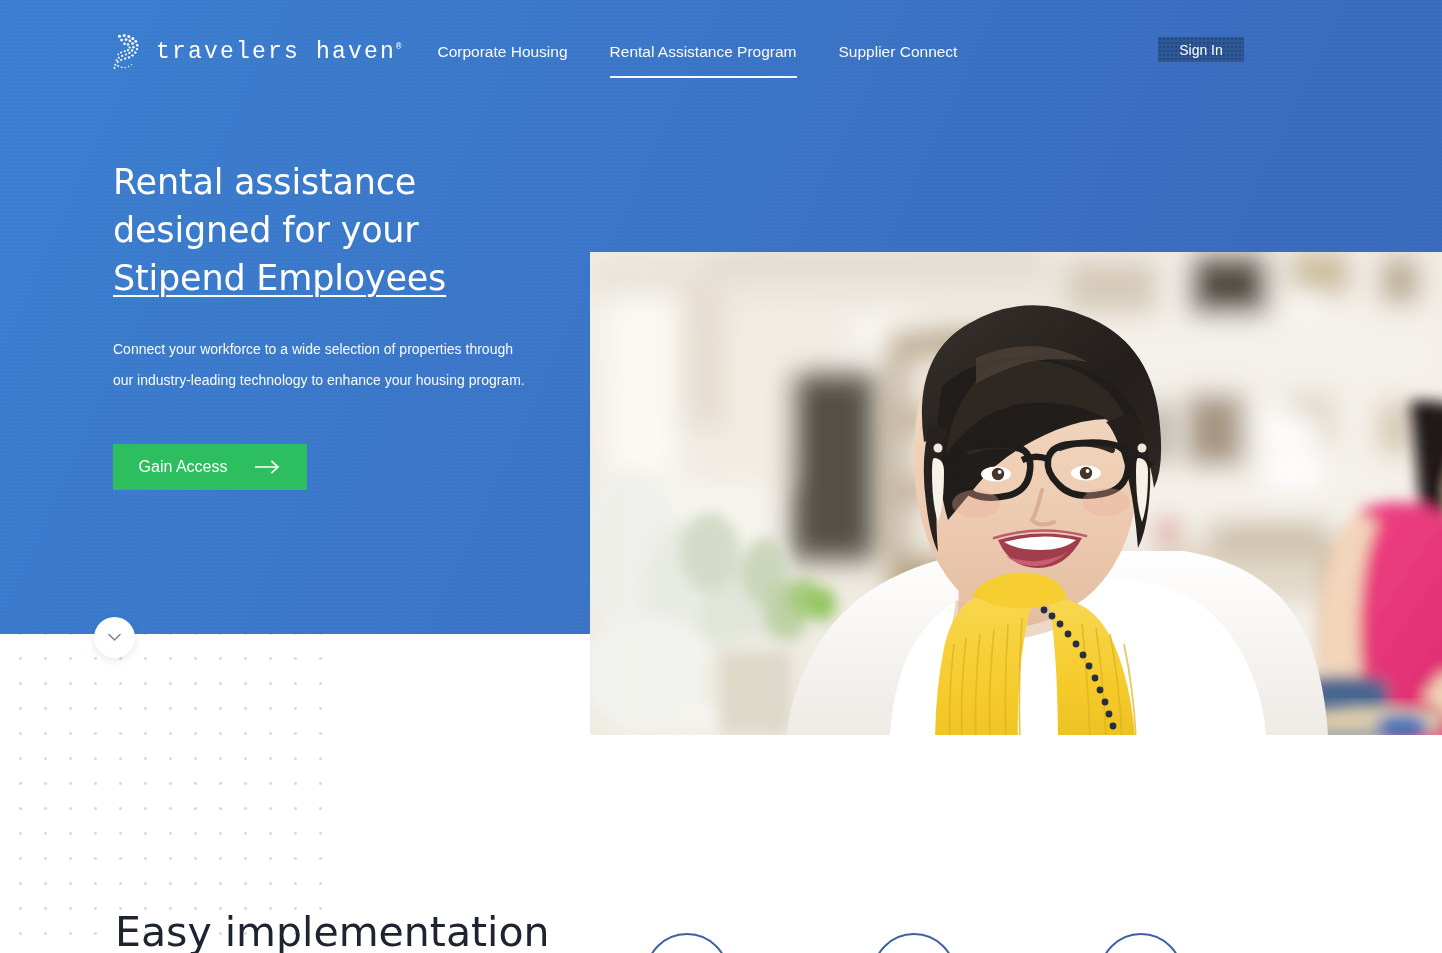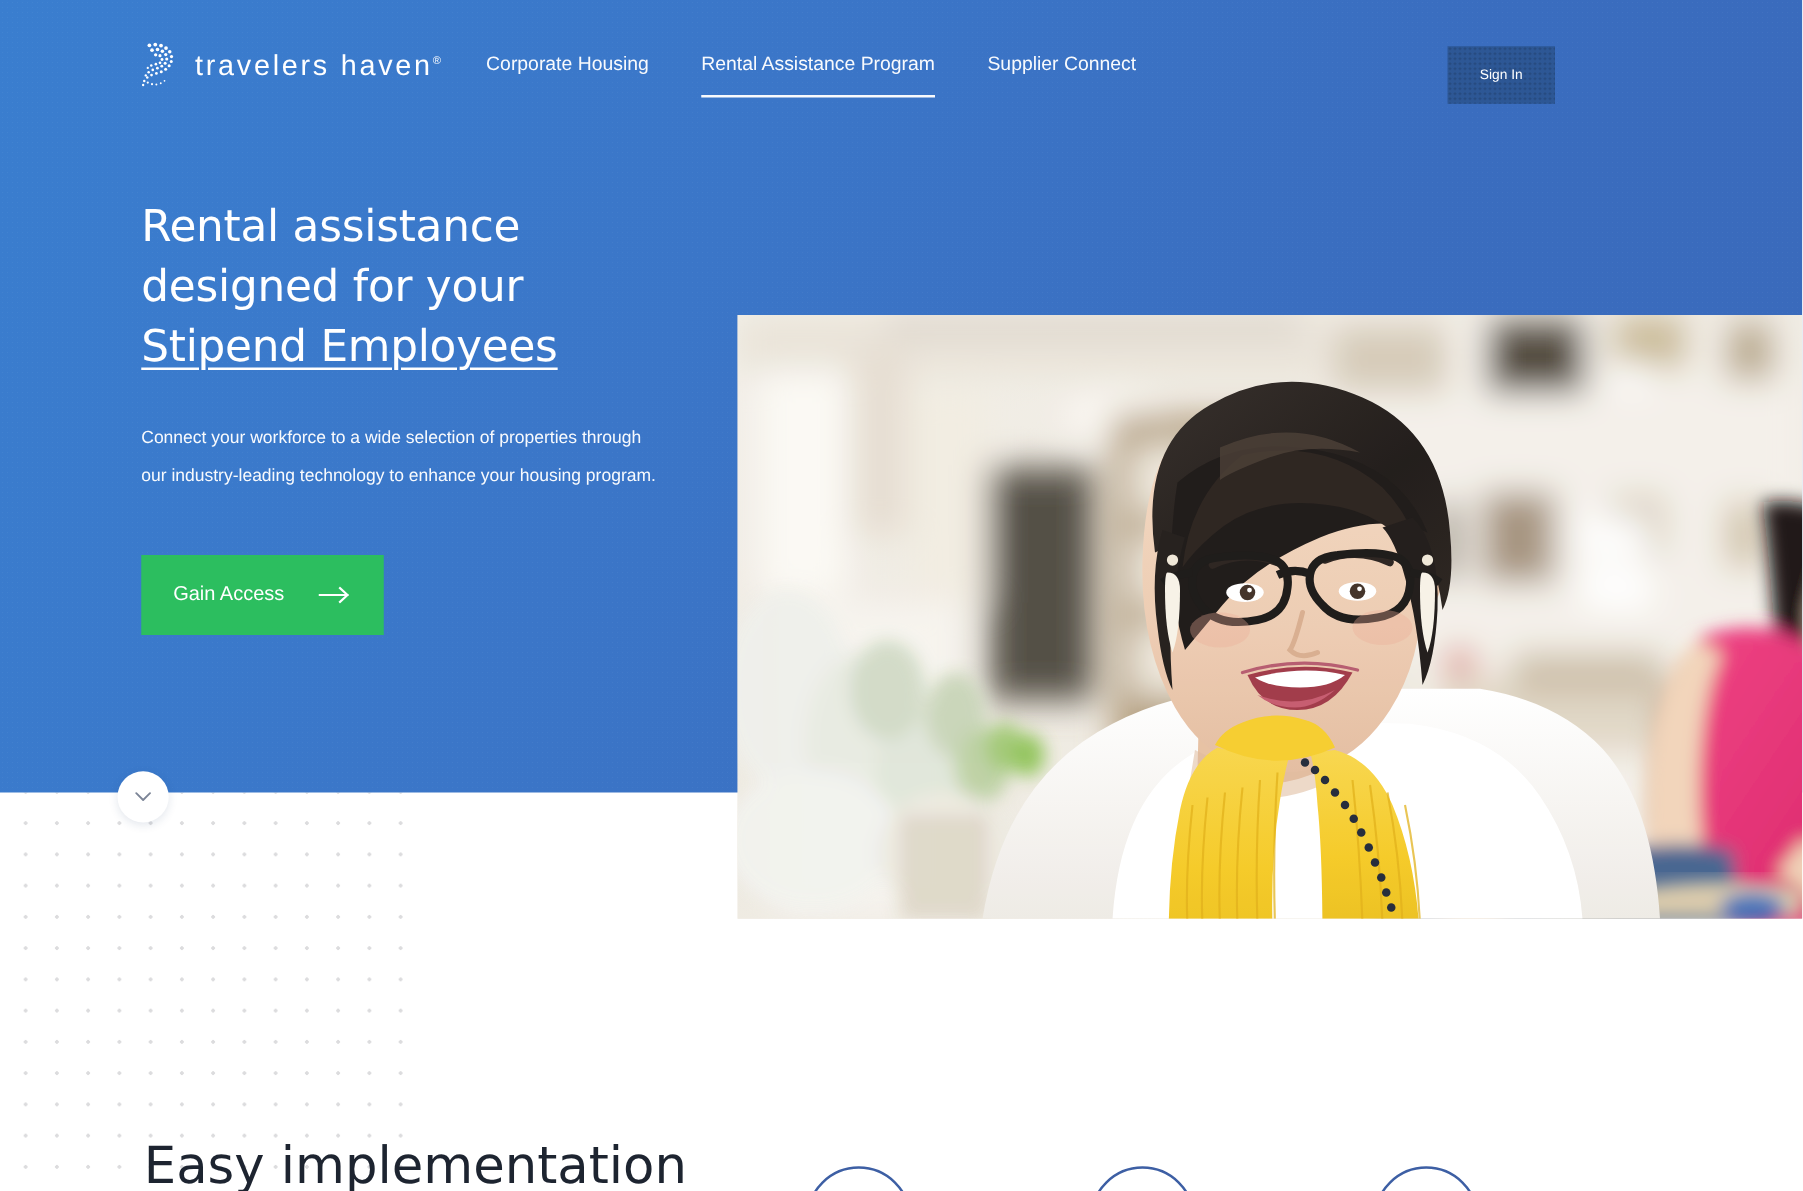--- a/index.html
+++ b/index.html
@@ -44,46 +44,46 @@
     display: flex; align-items: center;
   }
   .brand {
     display: flex; align-items: center; gap: 12px;
     margin-left: 110px;
   }
   .brand-mark { width: 34px; height: 38px; display:block; }
   .brand-name {
     color: #ffffff; font-size: 23px; letter-spacing: 2.2px;
     font-weight: 300; white-space: nowrap;
-    font-family: Liberation Sans, sans-serif;
+    font-family: Liberation Mono, monospace;
     position: relative;
   }
   .brand-name .tm {
     font-size: 9px; vertical-align: super; letter-spacing: 0;
   }
 
   .nav-links { display: flex; align-items: center; margin-left: 36px; }
   .nav-link {
     position: relative;
     color: #ffffff; font-size: 15.5px; text-decoration: none;
     padding: 8px 0; margin-right: 42px; white-space: nowrap;
     cursor: pointer; opacity: 0.97;
   }
   .nav-link.active::after {
     content: ""; position: absolute; left: 0; right: 0; bottom: -9px;
     height: 2px; background: #ffffff;
   }
 
   .signin-btn {
     position: absolute; right: 198px; top: 37px;
-    width: 86px; height: 46px;
+    width: 86px; height: 25px;
     background: #2d5795;
     background-image: radial-gradient(circle, rgba(0,0,0,0.16) 0.9px, transparent 1.1px);
     background-size: 4px 4px;
-    color: #ffffff; font-size: 11px;
+    color: #ffffff; font-size: 14px;
     display: flex; align-items: center; justify-content: center;
     border: none; cursor: pointer;
     font-family: "Liberation Sans", sans-serif;
   }
 
   
   .hero-copy { position: absolute; left: 113px; top: 158px; width: 470px; }
   .headline {
     color: #ffffff; font-size: 35px; line-height: 48px;
     font-weight: 400; letter-spacing: -0.2px;
@@ -93,21 +93,21 @@
     text-decoration: underline;
     text-underline-offset: 5px;
     text-decoration-thickness: 2px;
   }
   .subcopy {
     color: #ffffff; font-size: 14px; line-height: 31px;
     margin-top: 32px; width: 412px; opacity: 0.97;
   }
   .cta {
     margin-top: 48px;
-    width: 194px; height: 64px;
+    width: 194px; height: 46px;
     background: #2cbe5f;
     display: flex; align-items: center; justify-content: center; gap: 28px;
     border: none; cursor: pointer;
   }
   .cta-label { color: #ffffff; font-size: 16px; }
   .cta-arrow { width: 26px; height: 14px; display:block; }
 
   
   .scroll-dot {
     position: absolute; left: 94px; top: 617px;

